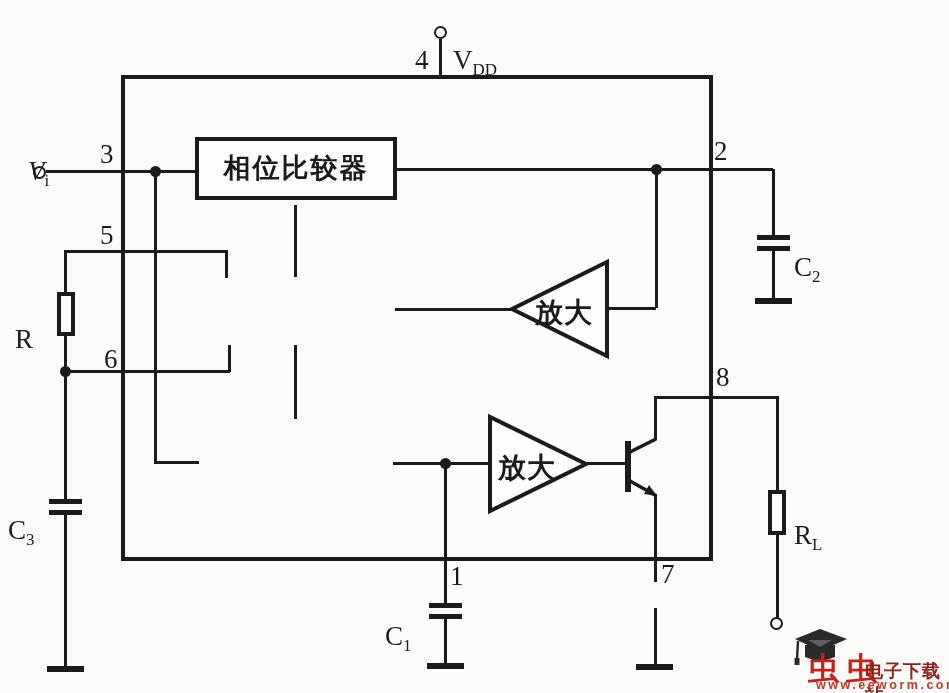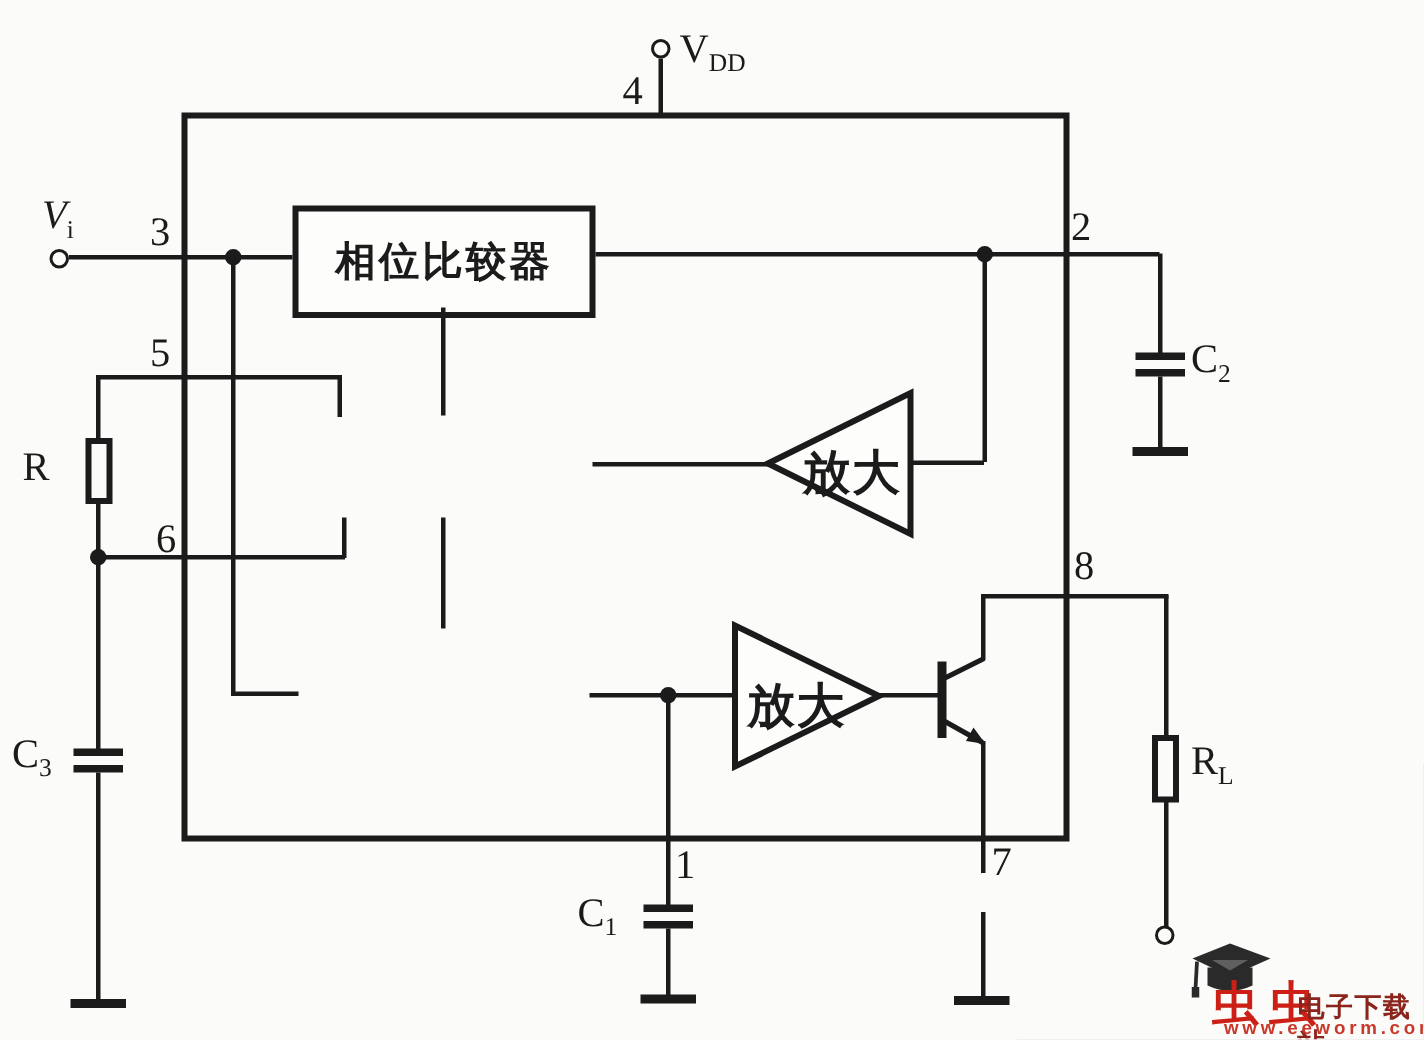--- a/index.html
+++ b/index.html
@@ -12,24 +12,24 @@
   .plate{position:absolute;background:#1b1b1b;}
   .gnd{position:absolute;background:#1b1b1b;}
   .term{position:absolute;width:13px;height:13px;border:2.5px solid #1b1b1b;border-radius:50%;
         background:#fbfbf9;box-sizing:border-box;}
   .icbox{position:absolute;border:4px solid #1b1b1b;box-sizing:border-box;background:transparent;}
   .box{position:absolute;border:4px solid #1b1b1b;background:#fdfdfc;box-sizing:border-box;
        display:flex;flex-direction:column;align-items:center;justify-content:center;
        font-size:27px;font-weight:bold;letter-spacing:2px;line-height:1.15;}
   .res{position:absolute;border:4px solid #1b1b1b;background:#fbfbf9;box-sizing:border-box;}
   .pin{position:absolute;font-size:27px;}
-  .lbl{position:absolute;font-size:27px;}
+  .lbl{position:absolute;font-size:27px;margin-top:28px;}
   .lbl sub{font-size:17px;}
   .it{font-style:italic;}
-  .amp-lbl{position:absolute;font-size:32px;font-weight:bold;letter-spacing:1px;}
+  .amp-lbl{position:absolute;font-size:28px;font-weight:bold;letter-spacing:1px;}
   svg{position:absolute;overflow:visible;}
   .wm-logo{position:absolute;font-size:31px;font-weight:bold;color:#cc2017;letter-spacing:7px;
            font-family:"Liberation Serif",serif;}
   .wm-site{position:absolute;font-size:18px;font-weight:bold;color:#8a241c;letter-spacing:1px;}
   .wm-url{position:absolute;font-size:12.5px;font-weight:bold;color:#c8392b;letter-spacing:2.5px;
           font-family:"Liberation Sans",sans-serif;}
 </style>
 </head>
 <body>
 
@@ -69,21 +69,21 @@
 
   <div class="w" style="left:63.5px;top:371px;width:3px;height:130px;"></div>
   <div class="plate" style="left:49px;top:499px;width:33px;height:5px;"></div>
   <div class="plate" style="left:49px;top:510px;width:33px;height:5px;"></div>
   <div class="lbl" style="left:8px;top:487px;">
     <span>C</span><sub>3</sub>
   </div>
   <div class="w" style="left:63.5px;top:515px;width:3px;height:152px;"></div>
   <div class="gnd" style="left:47px;top:666px;width:37px;height:6px;"></div>
 
-  <div class="box" style="left:195px;top:137px;width:202px;height:75px;">
+  <div class="box" style="left:195px;top:137px;width:202px;height:63px;">
     <span>相位比较器</span>
   </div>
 
   <div class="w" style="left:293.5px;top:205px;width:3px;height:72px;"></div>
   <div class="w" style="left:293.5px;top:345px;width:3px;height:74px;"></div>
 
   <div class="w" style="left:397px;top:168px;width:376px;height:3px;"></div>
   <div class="dot" style="left:650.5px;top:164px;"></div>
   <div class="pin" style="left:714px;top:136px;">2</div>
   <div class="w" style="left:771.5px;top:169px;width:3px;height:68px;"></div>

